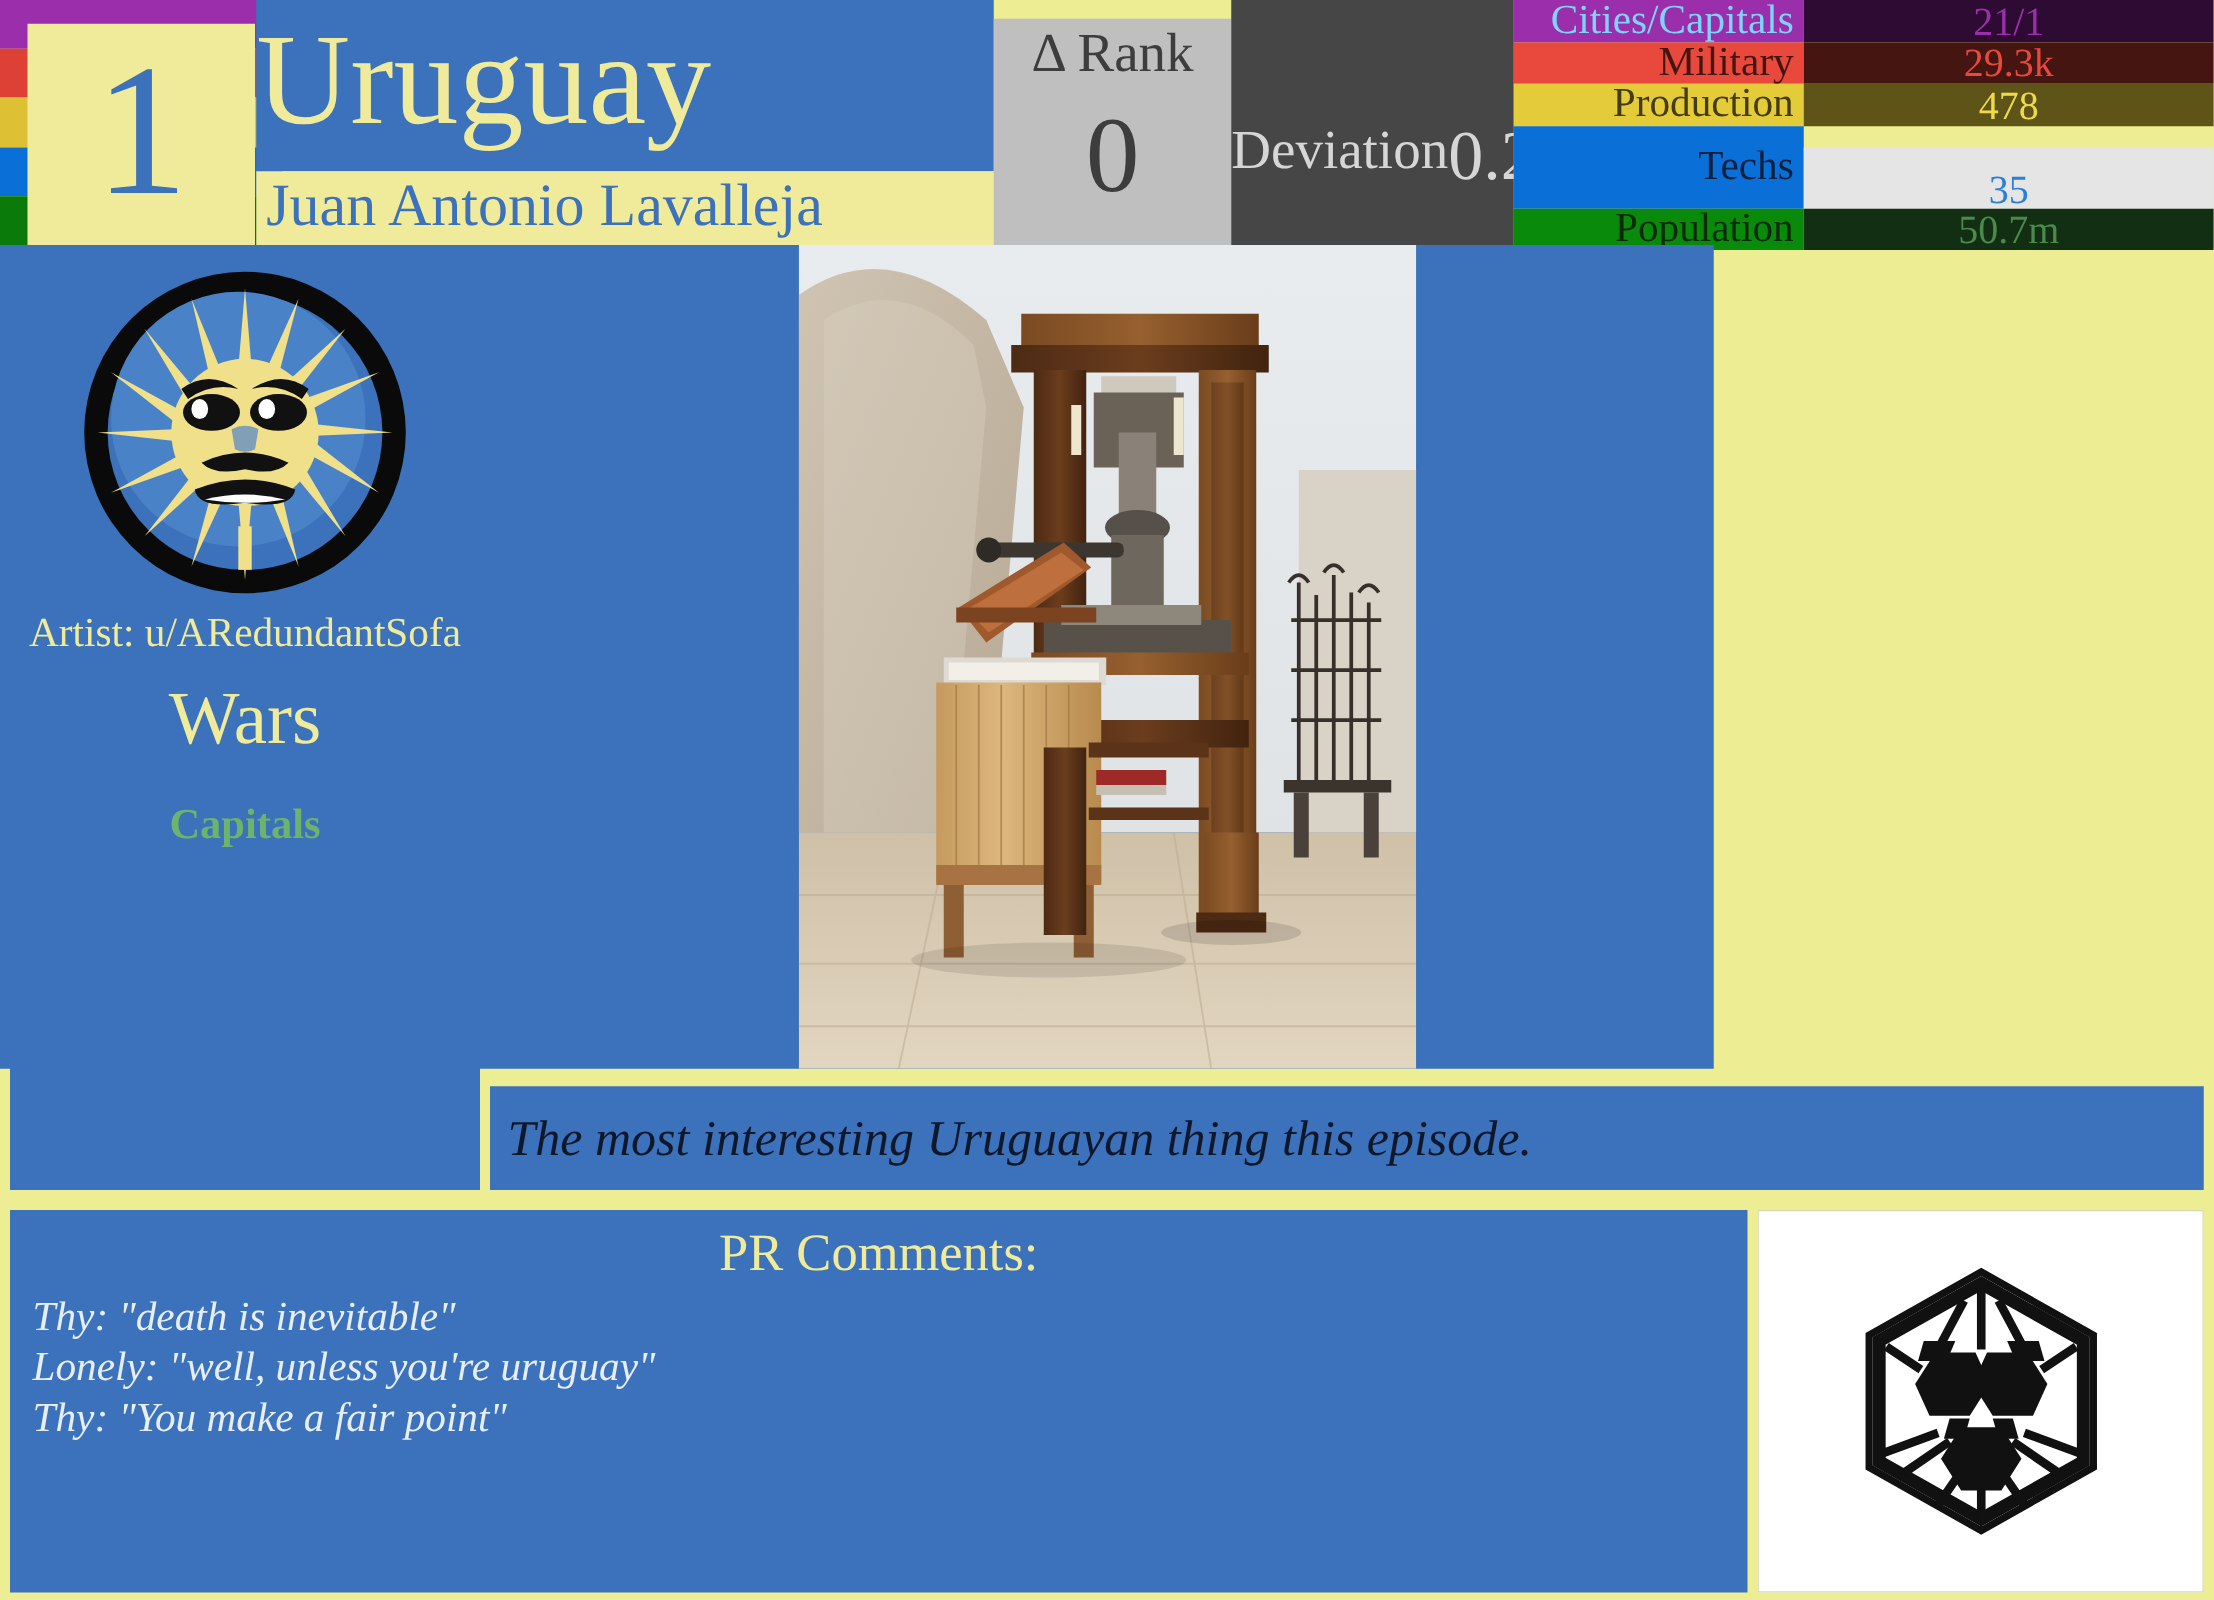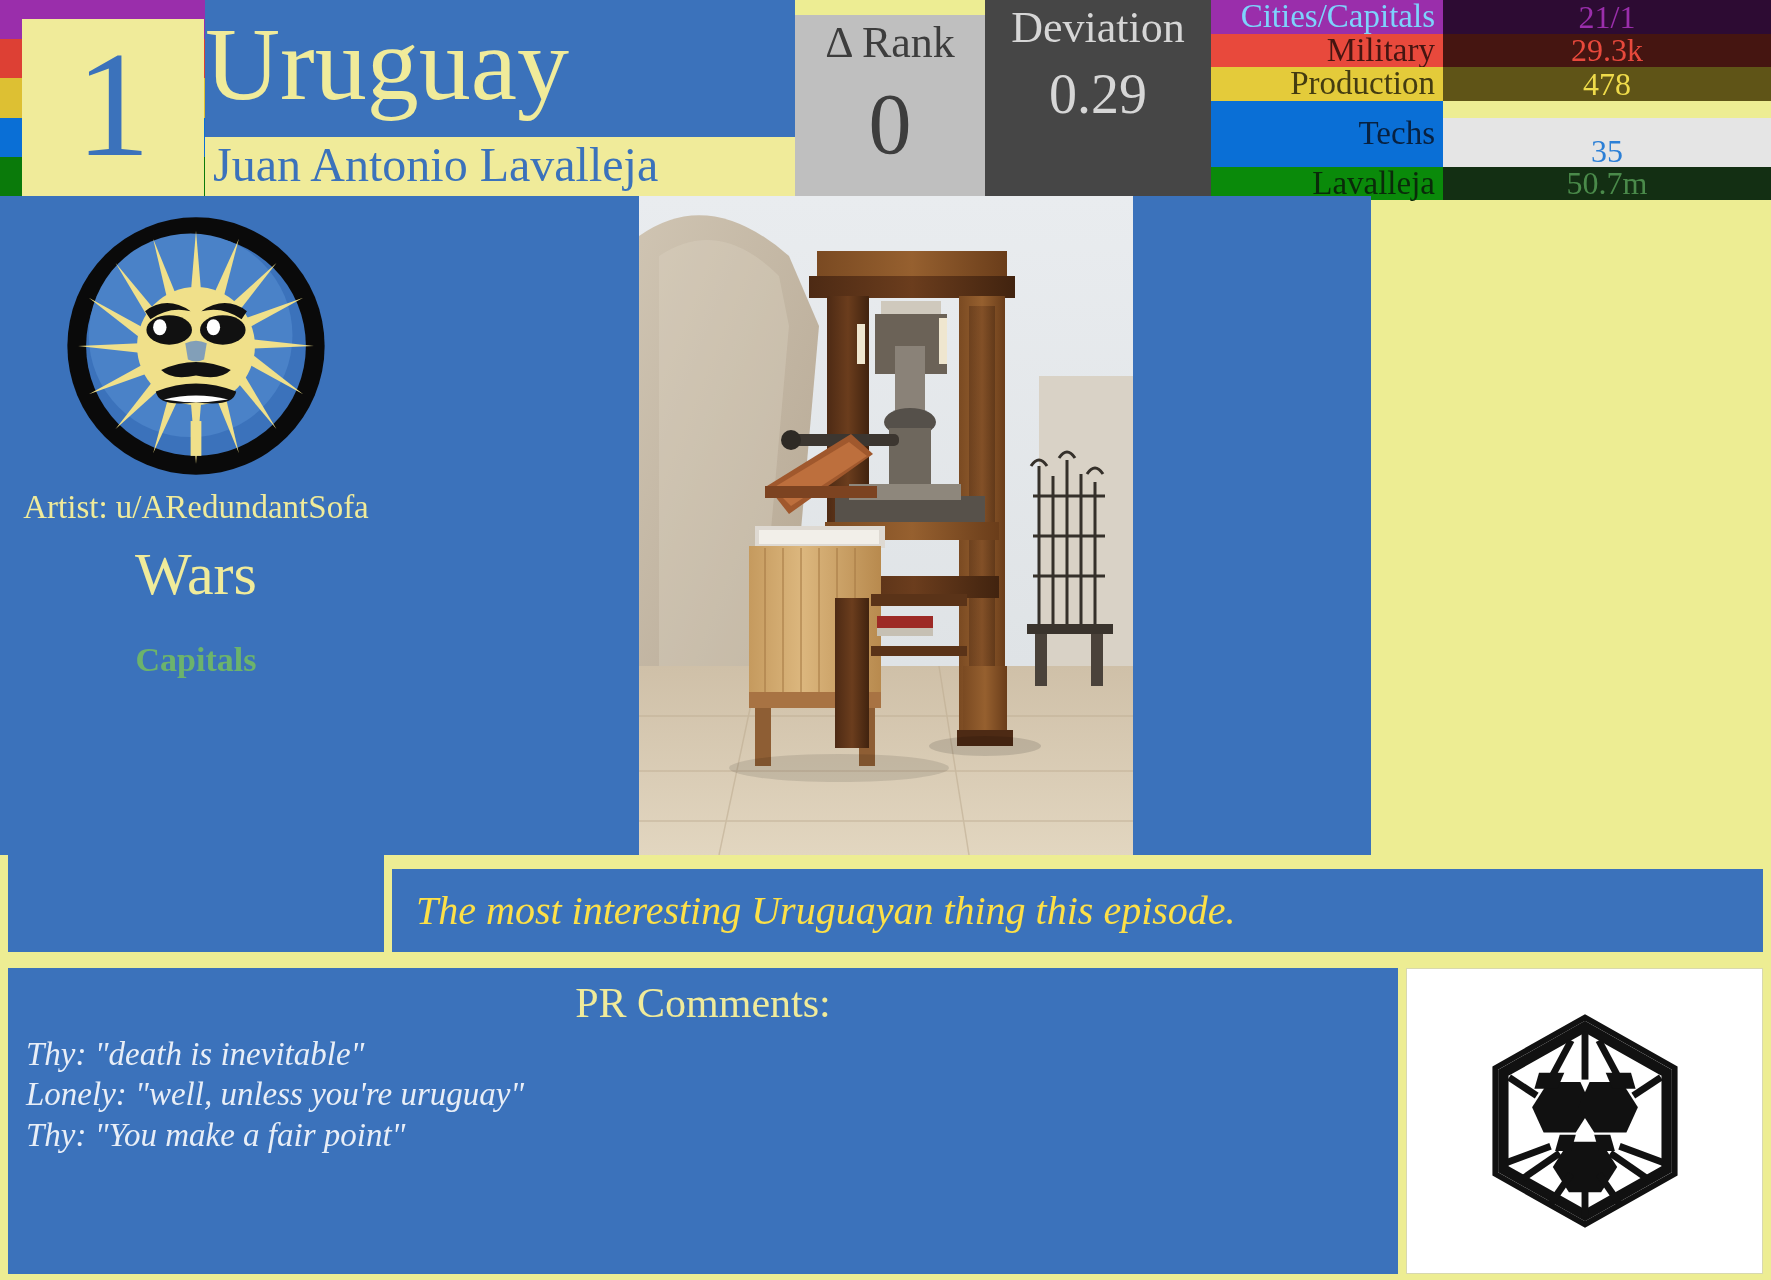--- a/index.html
+++ b/index.html
@@ -124,21 +124,21 @@
     padding-top: 16px;
   }
 
   
   #deviation-box {
     position: absolute;
     left: 985px; top: 0;
     width: 226px; height: 233px;
     background: #464646;
     display: flex;
-    flex-direction: column;
+    flex-direction: row;
     align-items: center;
   }
   #deviation-label {
     font-size: 44px;
     line-height: 1;
     color: #d6d6d6;
     padding-top: 6px;
     white-space: nowrap;
   }
   #deviation-value {
@@ -259,22 +259,22 @@
   #caption-panel {
     left: 392px; top: 673px;
     width: 1371px; height: 83px;
     display: flex;
     align-items: center;
   }
   #caption-text {
     font-size: 40px;
     line-height: 1;
     font-style: italic;
-    color: #fde047;
-    padding-left: 24px;
+    color: #0f172a;
+    padding-left: 14px;
   }
 
   
   #footer {
     position: absolute;
     left: 0; top: 962px;
     width: 1771px; height: 318px;
   }
   #pr-panel {
     position: absolute;
@@ -361,21 +361,21 @@
         </div>
         <div class="stat-row">
           <div class="stat-label" style="background: rgb(228, 203, 58); color: rgb(68, 60, 17);">Production</div>
           <div class="stat-value" style="background: rgb(95, 84, 23); color: rgb(239, 219, 74);">478</div>
         </div>
         <div class="stat-row">
           <div class="stat-label" style="background: rgb(10, 111, 214); color: rgb(8, 33, 64);">Techs</div>
           <div class="stat-value" style="background: #e5e5e5; color: rgb(43, 127, 214); margin-top: 34px;">35</div>
         </div>
         <div class="stat-row">
-          <div class="stat-label" style="background: rgb(10, 138, 10); color: rgb(10, 42, 10);">Lavalleja</div>
+          <div class="stat-label" style="background: rgb(10, 138, 10); color: rgb(10, 42, 10);">Population</div>
           <div class="stat-value" style="background: rgb(19, 47, 19); color: rgb(74, 138, 74);">50.7m</div>
         </div>
       </div>
 
   </div>
 
   <div id="body-area">
 
     <div class="panel" id="emblem-panel">
       <svg id="sun-emblem" viewBox="0 0 200 200">

